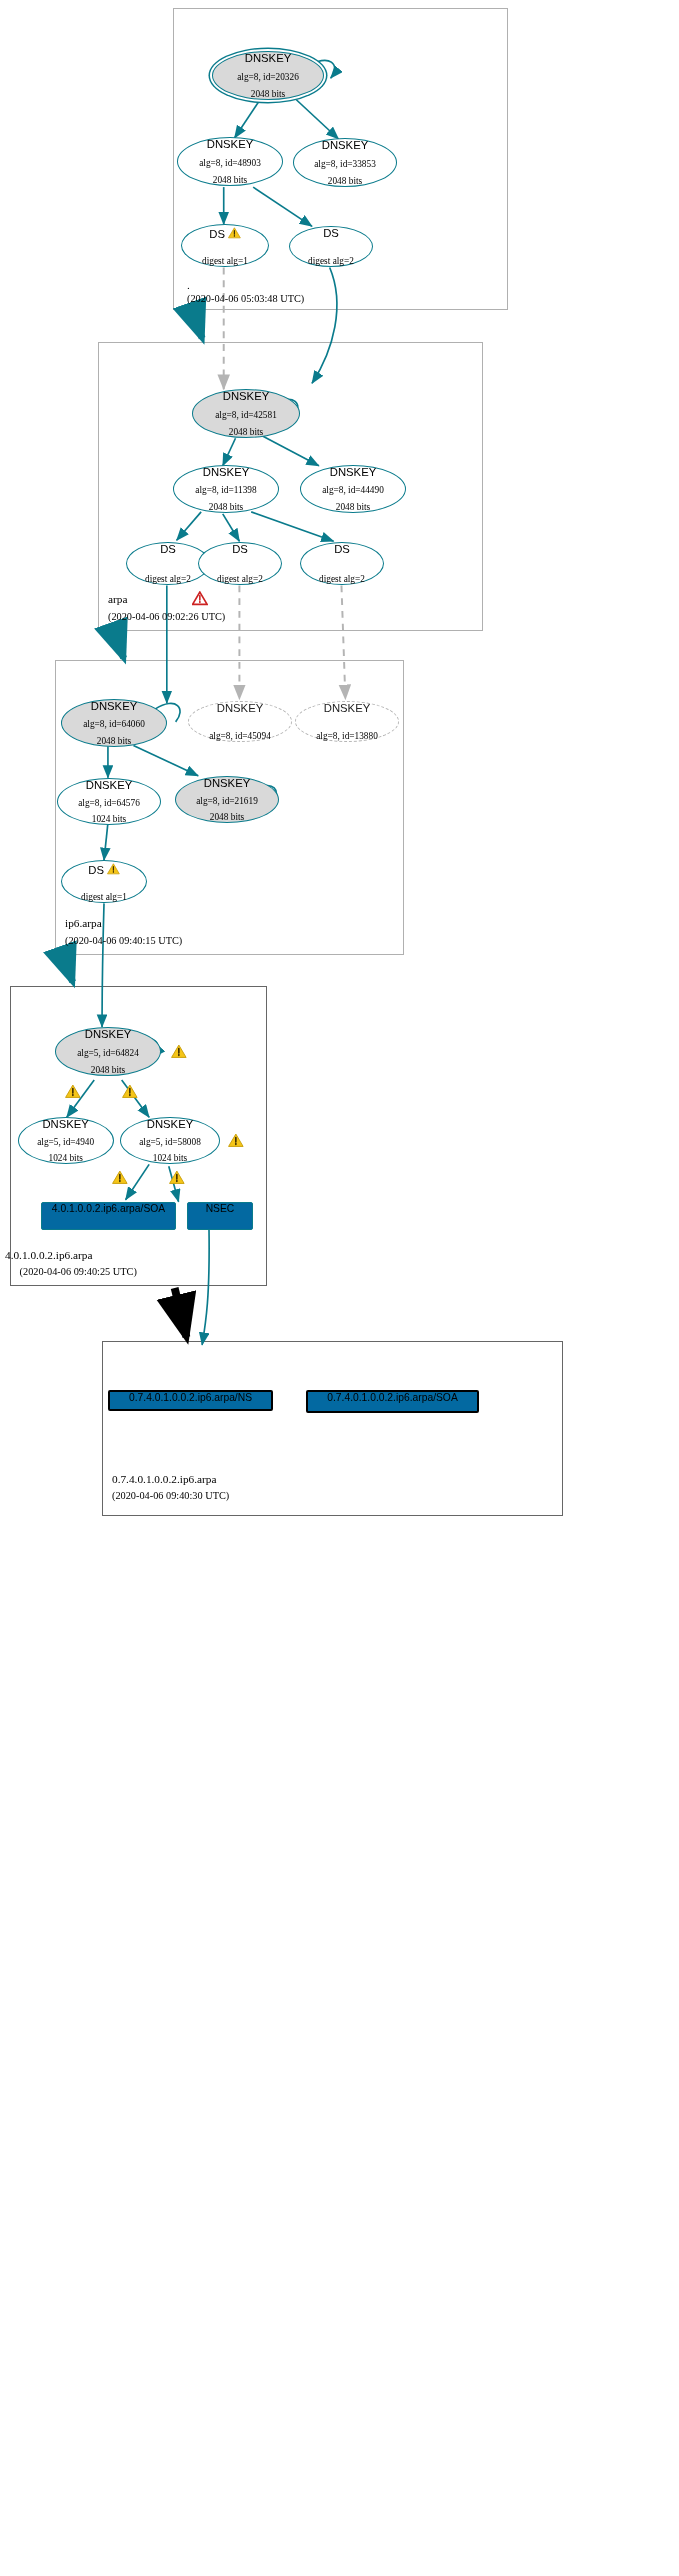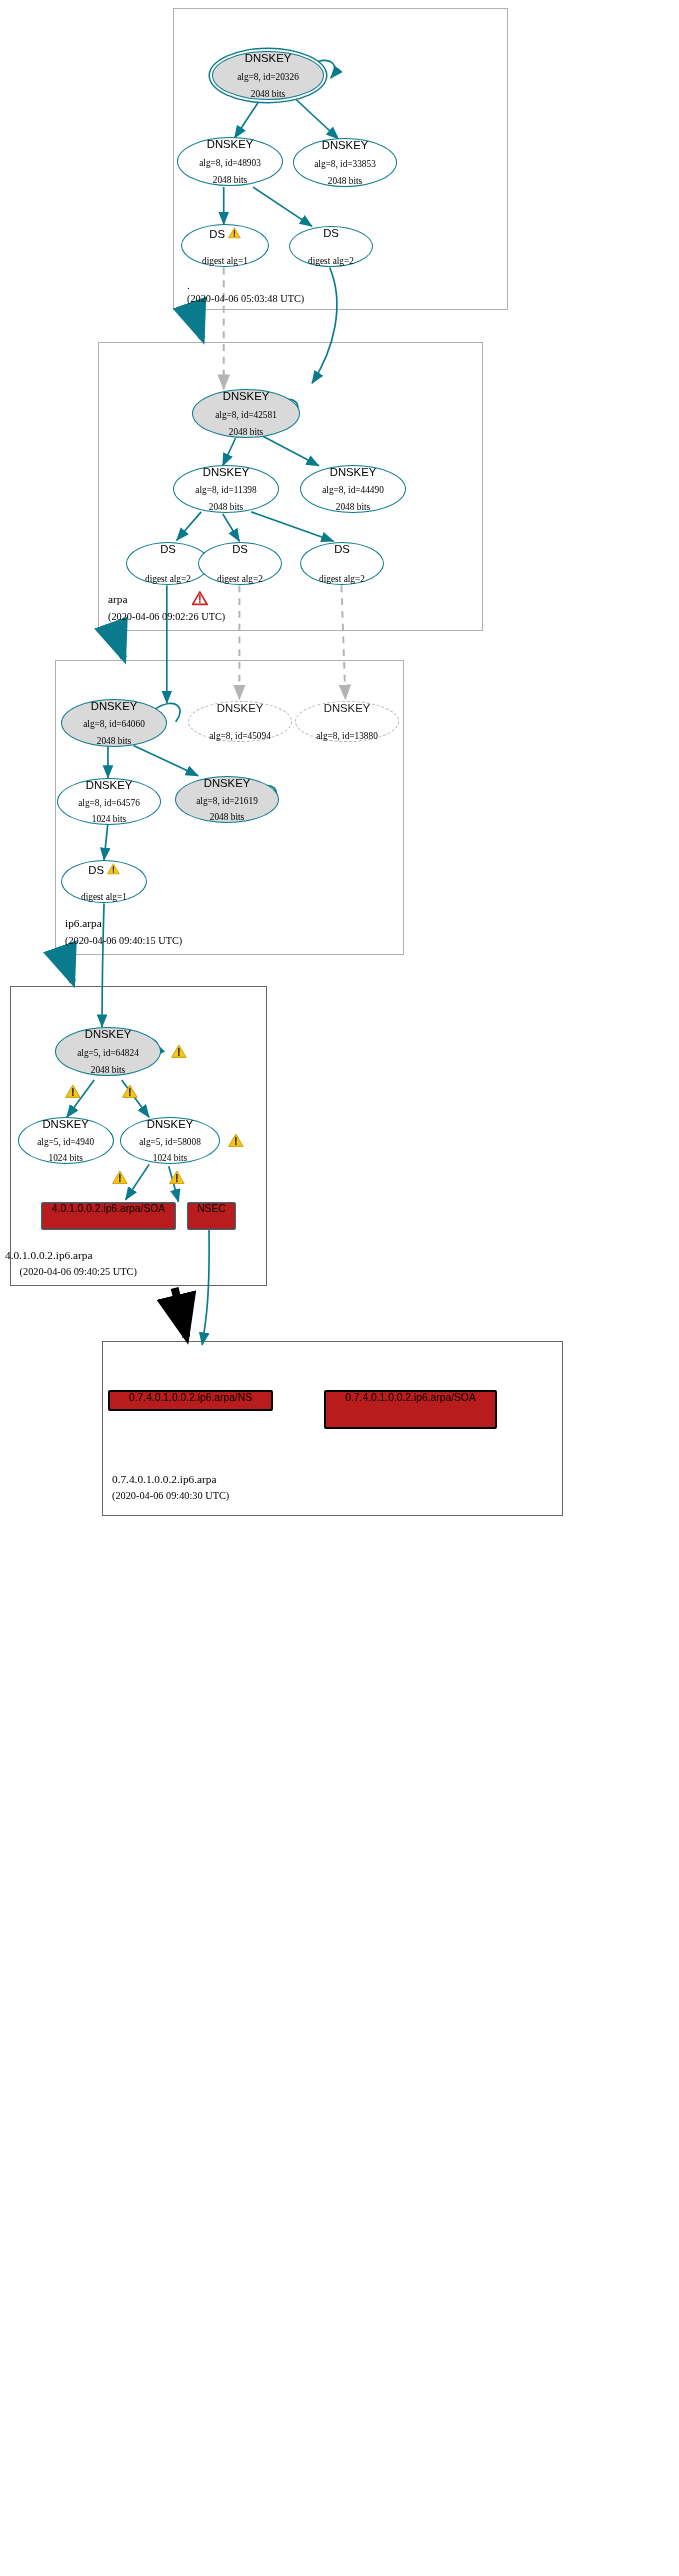--- a/index.html
+++ b/index.html
@@ -10,21 +10,21 @@
   .zonebox{position:absolute;border:1px solid #b0b0b0;background:transparent;box-sizing:border-box;}
   .zonebox.dark{border:1px solid #666;}
   .zonelabel{position:absolute;font-family:"Liberation Serif",serif;font-size:11.3px;color:#000;white-space:nowrap;}
   .zonetime{position:absolute;font-family:"Liberation Serif",serif;font-size:10.3px;color:#000;white-space:nowrap;}
   .node{position:absolute;box-sizing:border-box;display:flex;flex-direction:column;
         align-items:center;justify-content:space-between;text-align:center;}
   .ell{border-radius:50%;border:1.6px solid #0a7b8c;background:#ffffff;}
   .ell.filled{background:#d9d9d9;}
   .ell.dashed{border:1.5px dashed #b4b4b4;background:#ffffff;}
   .ell.dbl{box-shadow:0 0 0 2px #ffffff, 0 0 0 3.5px #0a7b8c;}
-  .rect{border:1.6px solid #0a7b8c;background:#b91c1c;border-radius:2px;}
+  .rect{border:1.6px solid #0a7b8c;background:#0369a1;border-radius:2px;}
   .rect.thick{border-width:2.4px;border-color:#000;}
   .ntitle{font-family:"Liberation Sans",sans-serif;font-size:11.3px;line-height:12.8px;color:#000;}
   .nsub{font-family:"Liberation Serif",serif;font-size:9.3px;line-height:10.3px;color:#000;}
   .rlabel{font-family:"Liberation Sans",sans-serif;font-size:10.3px;color:#000;white-space:nowrap;}
   .titlerow{display:flex;align-items:center;gap:2.9px;justify-content:center;}
 </style>
 </head>
 <body>
 
 <div id="stage">
@@ -301,32 +301,32 @@
     <svg width="15.7" height="14.7" viewBox="0 0 16 14">
           <path d="M8 0.6 L15.4 13.2 L0.6 13.2 Z" fill="#f5c518" stroke="#caa00e" stroke-width="1"></path>
           <path d="M8 4.2 L8 8.6 M8 10.3 L8 11.2" stroke="#3a2c00" stroke-width="1.6" stroke-linecap="round"></path>
         </svg>
   </div>
 
   <div class="node rect" style="left:41px;top:1202px;width:135px;height:27.5px;">
     <div class="rlabel">4.0.1.0.0.2.ip6.arpa/SOA</div>
   </div>
 
-  <div class="node rect" style="left:187px;top:1202px;width:49px;height:27.5px;">
+  <div class="node rect" style="left:187px;top:1202px;width:66px;height:27.5px;">
     <div class="rlabel">NSEC</div>
   </div>
 
   <div class="zonelabel" style="left:5px;top:1249px;">4.0.1.0.0.2.ip6.arpa</div>
   <div class="zonetime" style="left:19.6px;top:1266px;">(2020-04-06 09:40:25 UTC)</div>
 
   <div class="node rect thick" style="left:108px;top:1390px;width:165px;height:21px;">
     <div class="rlabel">0.7.4.0.1.0.0.2.ip6.arpa/NS</div>
   </div>
 
-  <div class="node rect thick" style="left:324px;top:1390px;width:173px;height:39px;">
+  <div class="node rect thick" style="left:306px;top:1390px;width:173px;height:23px;">
     <div class="rlabel">0.7.4.0.1.0.0.2.ip6.arpa/SOA</div>
   </div>
 
   <div class="zonelabel" style="left:112px;top:1473px;">0.7.4.0.1.0.0.2.ip6.arpa</div>
   <div class="zonetime" style="left:112px;top:1490px;">(2020-04-06 09:40:30 UTC)</div>
 
   </div>
 </div>
 
 

